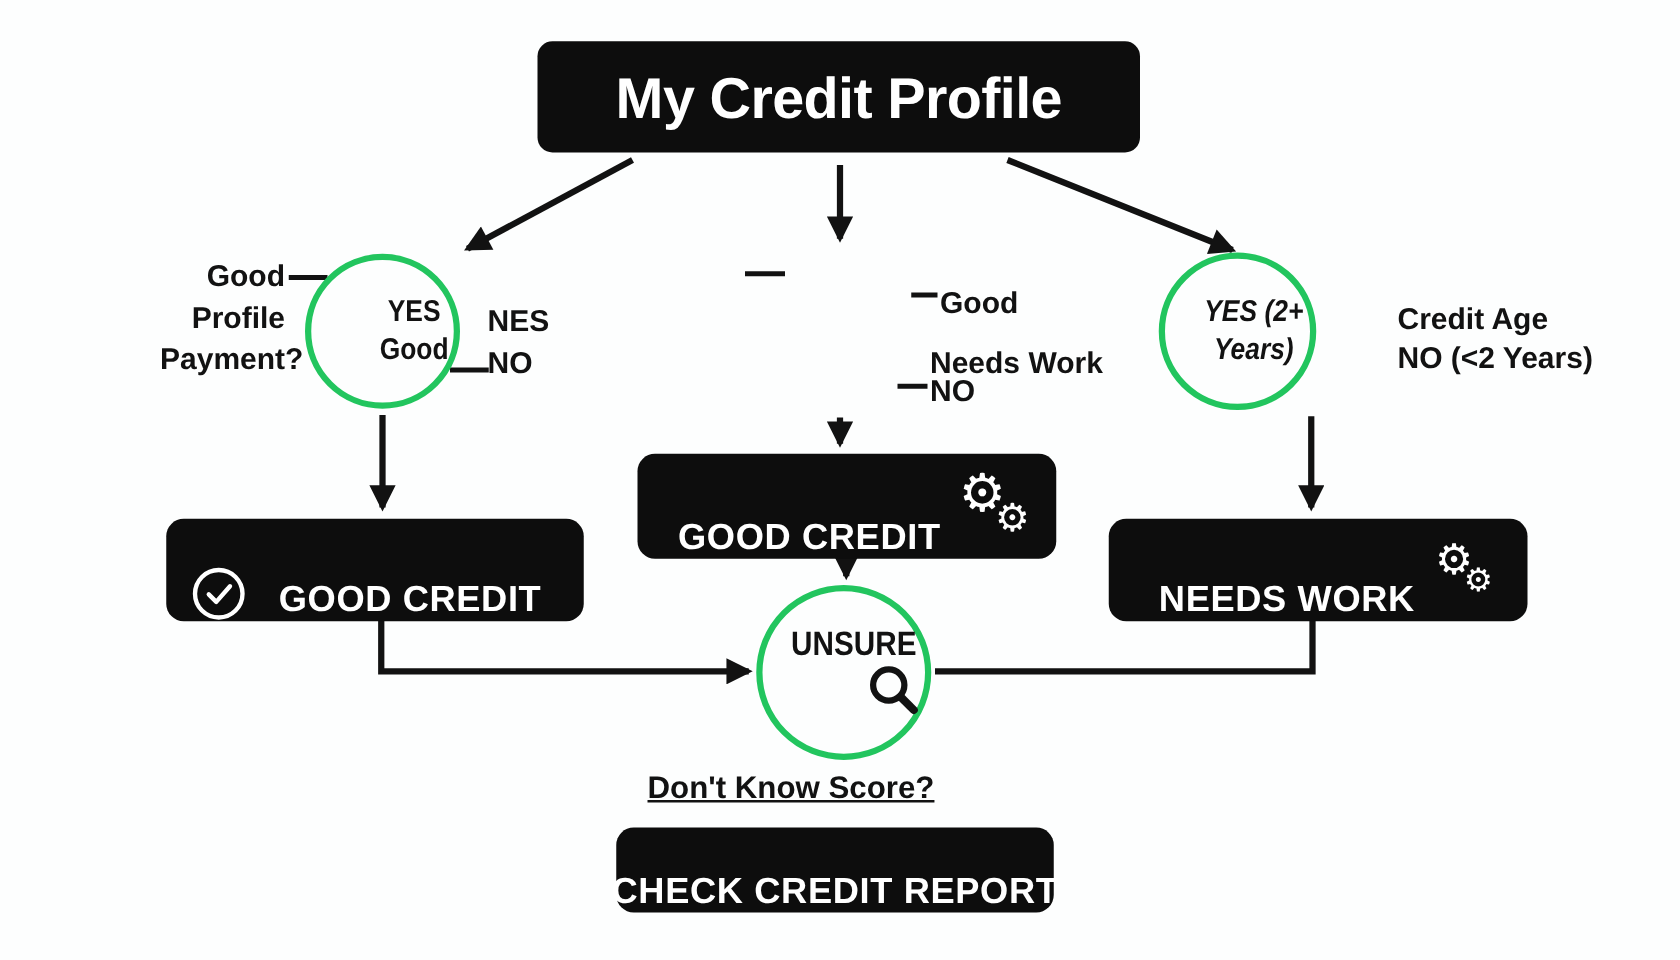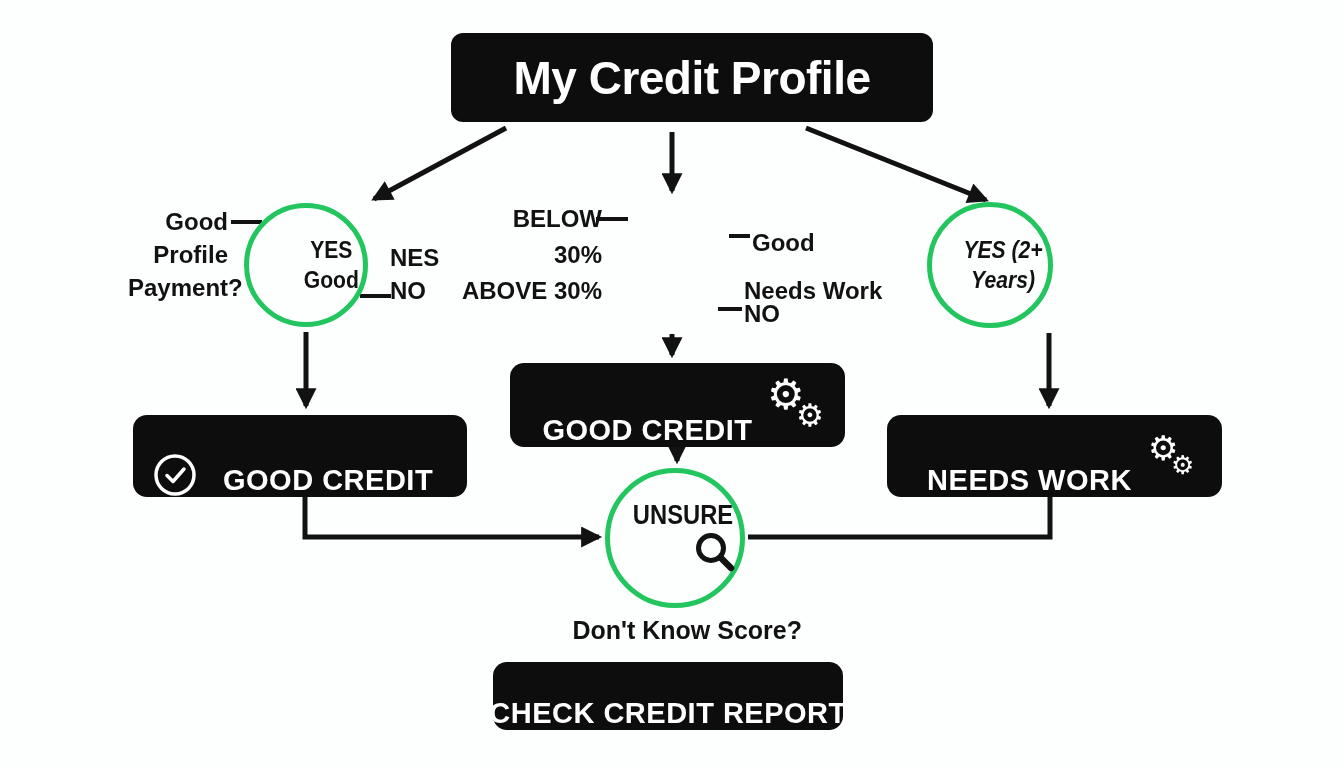--- a/index.html
+++ b/index.html
@@ -9,21 +9,21 @@
     background:#fdfefe; overflow:hidden;
     font-family:"Liberation Sans","DejaVu Sans",sans-serif;
     color:#121212;
   }
   .connectors { position:absolute; left:0; top:0; width:1344px; height:768px; pointer-events:none; }
 
   .title-box {
     position:absolute; left:430px; top:33px; width:482px; height:89px;
     background:#0d0d0d; border-radius:12px;
     display:flex; align-items:center; justify-content:center;
-    color:#ffffff; font-weight:700; font-size:46px; letter-spacing:-0.5px;margin-left:21px;
+    color:#ffffff; font-weight:700; font-size:46px; letter-spacing:-0.5px;
   }
 
   .circle {
     position:absolute; background:#fdfefe; border:5px solid #22c55e; border-radius:50%;
     display:flex; flex-direction:column; align-items:flex-end; justify-content:center;
     font-weight:700; text-align:center;
   }
   .circle .ctext { transform:scaleX(0.88); font-size:24px; line-height:30px; white-space:nowrap; }
   .c-left  { left:244px; top:203px; width:124px; height:124px; }
   .c-mid   { left:608px; top:201px; width:128px; height:128px; }
@@ -48,22 +48,22 @@
            font-family:"DejaVu Sans",sans-serif; line-height:1; }
   .gears .g { position:absolute; display:block; }
   .gears-lg { right:12px; width:66px; height:66px; }
   .gears-lg .g1 { left:0;  top:2px;  font-size:42px; }
   .gears-lg .g2 { left:29px; top:28px; font-size:31px; }
   .gears-sm { right:20px; width:54px; height:54px; }
   .gears-sm .g1 { left:0;  top:2px;  font-size:34px; }
   .gears-sm .g2 { left:23px; top:23px; font-size:26px; }
 
   .footer-q {
-    position:absolute; left:502px; top:616px; width:300px; text-align:right;
-    font-weight:700; font-size:25px;
+    position:absolute; left:518px; top:616px; width:300px; text-align:left;
+    font-weight:700; font-size:25px;text-decoration:underline;
   }
   .unsure-icon { margin-top:2px; }
 </style>
 </head>
 <body>
 
 <div class="canvas">
 
   <svg class="connectors" viewBox="0 0 1344 768" xmlns="http://www.w3.org/2000/svg">
     <defs>
@@ -104,34 +104,33 @@
     <div class="ctext">
       <div>YES</div>
       <div>Good</div>
     </div>
   </div>
   <div class="side-label" style="left:390px; top:241px;">
     <div>NES</div>
     <div>NO</div>
   </div>
 
-  <div class="side-label align-right" style="left:452px; top:201px; width:150px; line-height:36px;">
-    <div>BELOW</div>
-    <div>30%</div>
-    <div>ABOVE 30%</div>
-  </div>
   <div class="side-label" style="left:752px; top:226px;">Good</div>
   <div class="side-label" style="left:744px; top:274px;">Needs Work</div>
   <div class="side-label" style="left:744px; top:297px;">NO</div>
 
   <div class="circle c-right">
     <div class="ctext">
       <div>YES (2+</div>
       <div>Years)</div>
     </div>
+  </div>
+  <div class="side-label" style="left:1118px; top:240px; line-height:31px;">
+    <div>Credit Age</div>
+    <div>NO (&lt;2 Years)</div>
   </div>
 
   <div class="node-box b-left">
     <svg width="44" height="44" viewBox="0 0 44 44">
       <circle cx="22" cy="22" r="19" fill="none" stroke="#ffffff" stroke-width="3.5"></circle>
       <path d="M14 22.5 L20 28.5 L31 16" fill="none" stroke="#ffffff" stroke-width="3.5" stroke-linecap="round" stroke-linejoin="round"></path>
     </svg>
     <span>GOOD CREDIT</span>
   </div>
 

